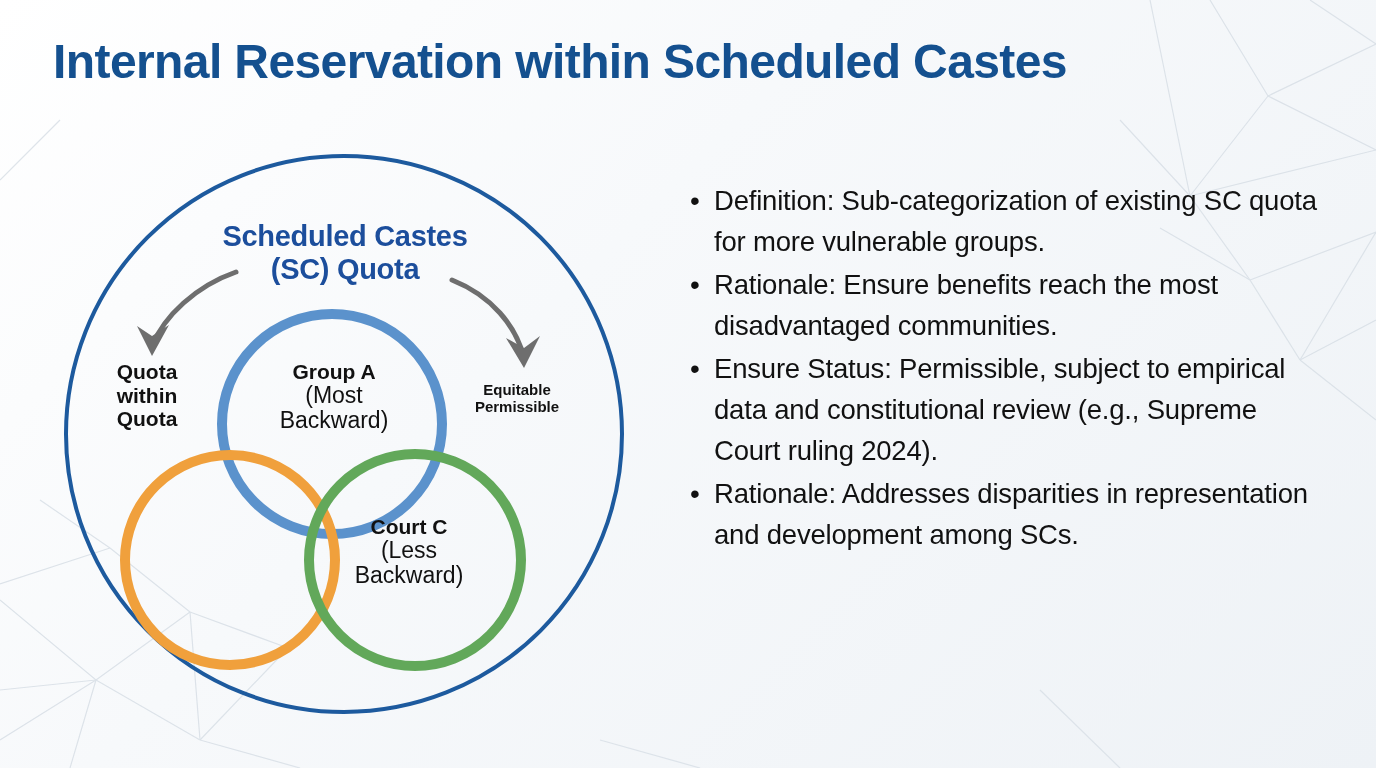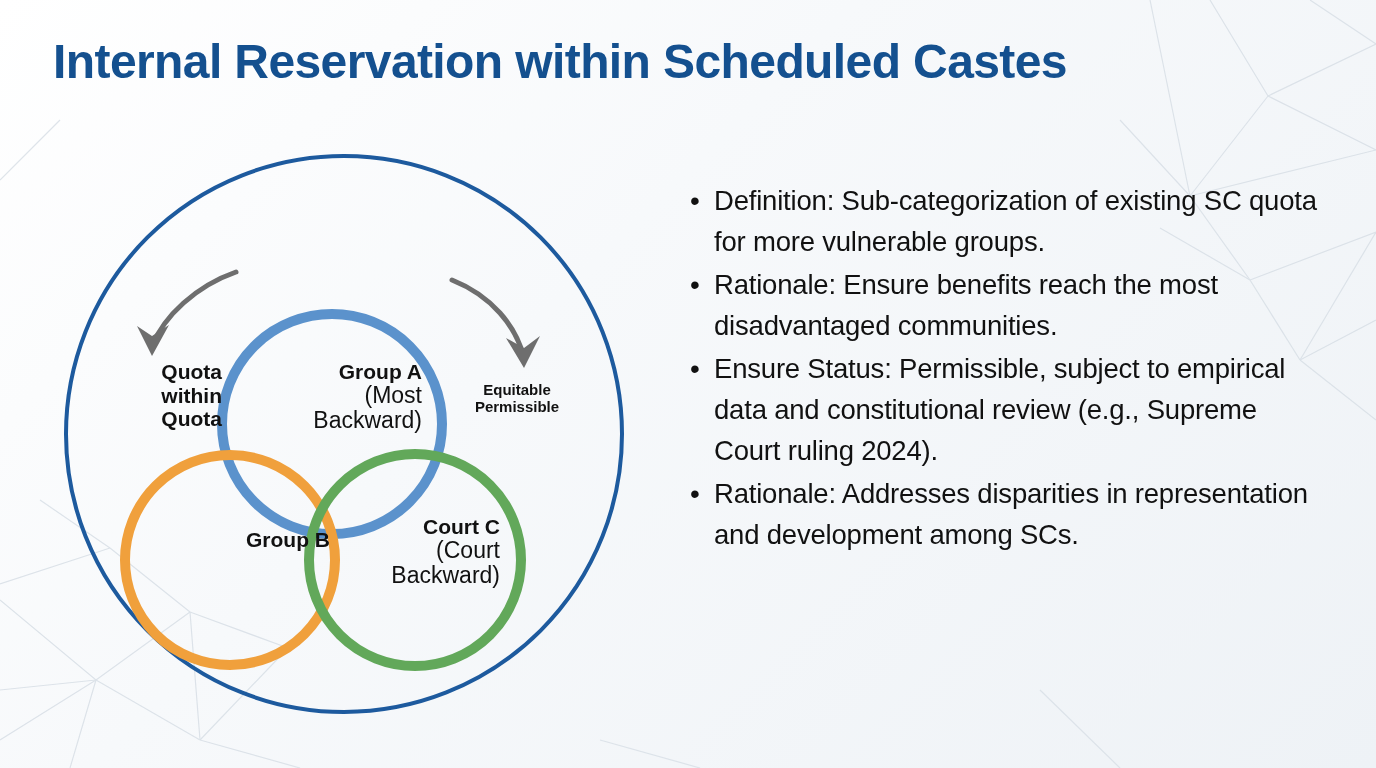--- a/index.html
+++ b/index.html
@@ -68,32 +68,31 @@
     color: #1C4E9C;
     letter-spacing: -0.3px;
     line-height: 1.14;
   }
   #label-quota-within-quota {
     left: 72px;
     top: 240px;
     width: 150px;
     font-size: 21px;
     font-weight: bold;
-    text-align: right;
   }
   #label-equitable-distribution {
     left: 424px;
     top: 262px;
     width: 186px;
     font-size: 15px;
     font-weight: bold;
   }
   .group-label {
     position: absolute;
-    text-align: right;
+    text-align: center;
     line-height: 1.1;
   }
   .group-label .gl-title {
     display: block;
     font-weight: bold;
     font-size: 21px;
     color: #111111;
   }
   .group-label .gl-sub {
     display: block;
@@ -208,45 +207,48 @@
         <path d="M236 152 C 196 166, 164 196, 152 226" fill="none" stroke="#6E6E6E" stroke-width="5" stroke-linecap="round"></path>
         <path d="M152 236 L137 206 L152 216 L169 205 Z" fill="#6E6E6E"></path>
       </g>
 
       <g>
         <path d="M452 160 C 492 176, 516 206, 524 238" fill="none" stroke="#6E6E6E" stroke-width="5" stroke-linecap="round"></path>
         <path d="M524 248 L506 218 L524 228 L540 216 Z" fill="#6E6E6E"></path>
       </g>
     </svg>
 
+    <div class="diag-label" id="sc-quota-heading">
+      <span>Scheduled Castes</span><br>
+      <span>(SC) Quota</span>
+    </div>
 
     <div class="diag-label" id="label-quota-within-quota">
       <span>Quota</span><br>
       <span>within</span><br>
       <span>Quota</span>
     </div>
 
     <div class="diag-label" id="label-equitable-distribution">
       <span>Equitable</span><br>
       <span>Permissible</span>
     </div>
 
     <div class="group-label" id="label-group-a">
       <span class="gl-title">Group A</span>
       <span class="gl-sub">(Most</span>
       <span class="gl-sub">Backward)</span>
     </div>
 
     <div class="group-label" id="label-group-b">
-      <span class="gl-title">Group B</span>
     </div>
 
     <div class="group-label" id="label-group-c">
       <span class="gl-title">Court C</span>
-      <span class="gl-sub">(Court</span>
+      <span class="gl-sub">(Less</span>
       <span class="gl-sub">Backward)</span>
     </div>
   </div>
 
   <div id="bullets">
 
     <div class="bullet-row">
       <span class="bullet-dot">•</span>
       <span class="bullet-text"><span class="b-lead">Definition:</span><span> Sub-categorization of existing SC quota for more vulnerable groups.</span></span>
     </div>

